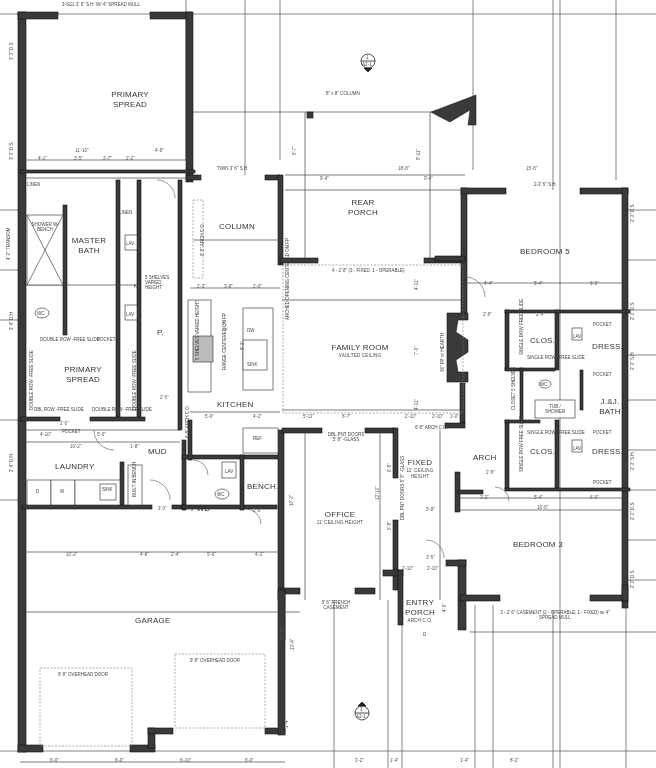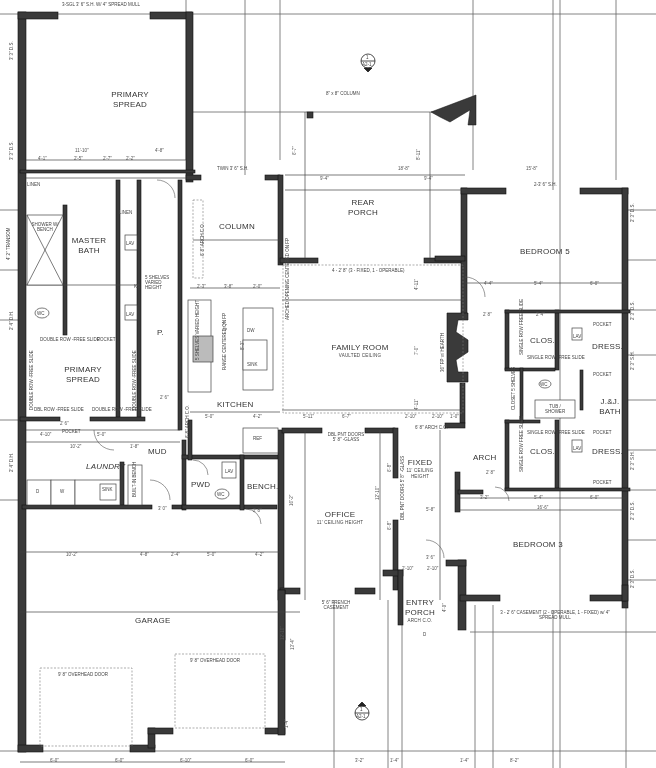--- a/index.html
+++ b/index.html
@@ -233,23 +233,23 @@
     <circle cx="362" cy="713" r="7"></circle>
     <line x1="355" y1="713" x2="369" y2="713"></line>
     <path d="M358 706 L362 702 L366 706 Z" fill="#222"></path>
   </g>
 </svg>
 
   
   <div class="room-label" style="left:100px;top:90px;width:60px;">PRIMARY SPREAD</div>
   <div class="room-label" style="left:68px;top:236px;width:42px;">MASTER BATH</div>
   <div class="room-label" style="left:62px;top:365px;width:42px;">PRIMARY SPREAD</div>
-  <div class="room-label" style="left:86px;top:462px;font-style:italic;">LAUNDRY</div>
+  <div class="room-label" style="left:55px;top:462px;">LAUNDRY</div>
   <div class="room-label" style="left:148px;top:447px;">MUD</div>
-  <div class="room-label" style="left:191px;top:480px;">PWD</div>
+  <div class="room-label" style="left:191px;top:504px;">PWD</div>
   <div class="room-label" style="left:247px;top:482px;">BENCH.</div>
   <div class="room-label" style="left:219px;top:222px;">COLUMN</div>
   <div class="room-label" style="left:157px;top:328px;">P.</div>
   <div class="room-label" style="left:217px;top:400px;">KITCHEN</div>
   <div class="room-label" style="left:325px;top:198px;width:36px;margin-left:20px;">REAR PORCH</div>
   <div class="room-label" style="left:325px;top:343px;width:70px;">
     <span>FAMILY ROOM</span>
     <span class="sub-label">VAULTED CEILING</span>
   </div>
   <div class="room-label" style="left:310px;top:510px;width:60px;">

